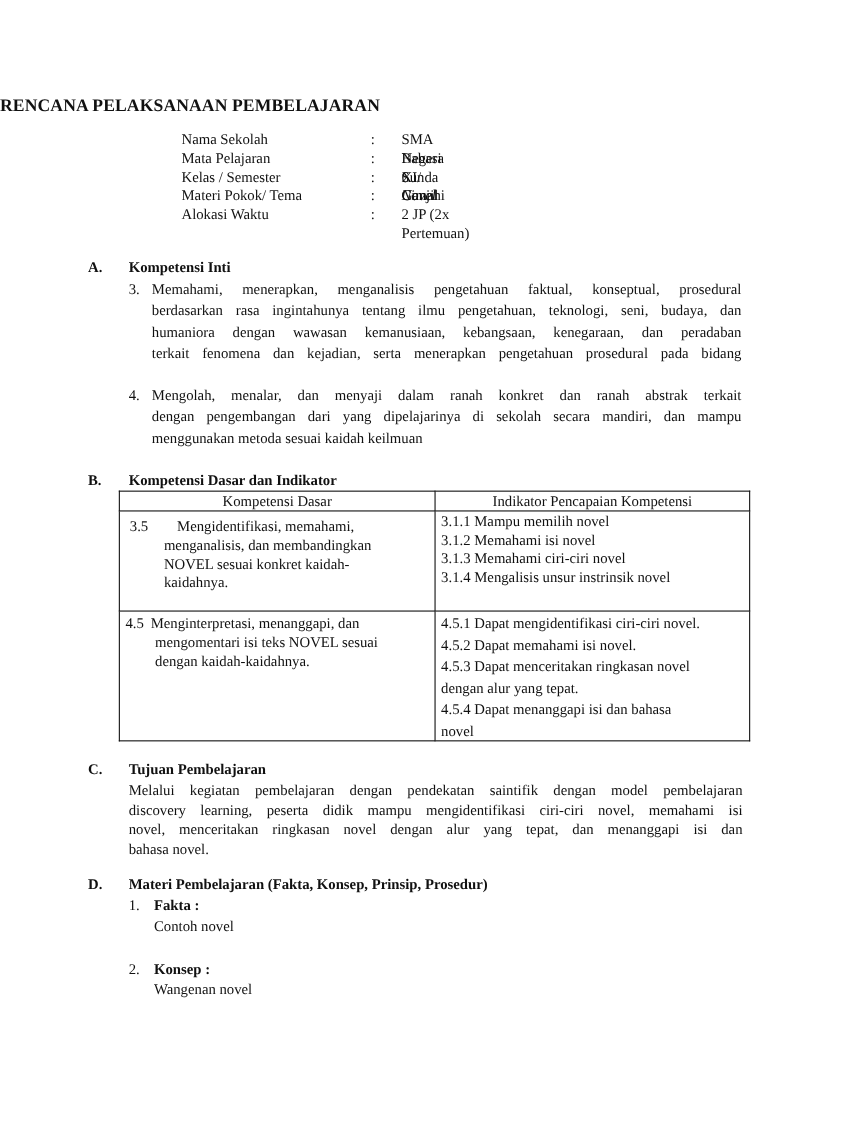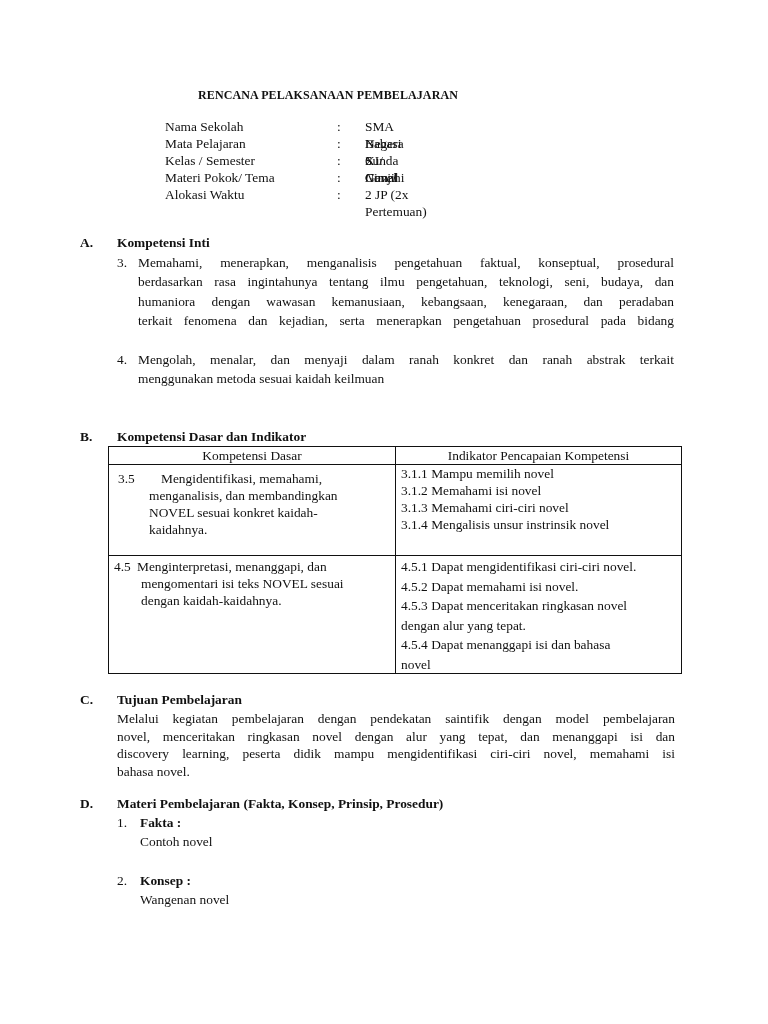--- a/index.html
+++ b/index.html
@@ -2,21 +2,21 @@
 <html><head>
 <meta charset="utf-8">
 <style>
   html, body { margin: 0; padding: 0; background: #ffffff; }
   body {
     width: 768px; height: 1024px; position: relative; overflow: hidden;
     font-family: "Liberation Serif", "DejaVu Serif", serif;
     color: #111111; font-size: 13.4px;
   }
   .abs { position: absolute; white-space: nowrap; }
-  .title { left: 0; width: 656px; top: 88px; text-align: center; font-weight: bold; font-size: 12px; letter-spacing: 0.1px; }
+  .title { left: 0; width: 656px; top: 88px; font-weight: bold; font-size: 16px; letter-spacing: 0.1px; }
   .meta-row { position: absolute; left: 165px; height: 17px; line-height: 17px; }
   .meta-label { position: absolute; left: 0; width: 170px; }
   .meta-colon { position: absolute; left: 172px; }
   .meta-value { position: absolute; left: 200px; }
   .italic { font-style: italic; }
   .sec-head { position: absolute; left: 80px; font-weight: bold; height: 18px; line-height: 18px; }
   .sec-letter { display: inline-block; width: 37px; }
   .para { position: absolute; line-height: 19.3px; text-align: justify; }
   .para-line { display: block; height: 19.3px; white-space: nowrap; text-align-last: justify; }
   .para-line.last { text-align-last: left; }
@@ -74,20 +74,21 @@
     <span class="para-line" style="margin-left:0;">Memahami, menerapkan, menganalisis pengetahuan faktual, konseptual, prosedural</span>
     <span class="para-line">berdasarkan rasa ingintahunya tentang ilmu pengetahuan, teknologi, seni, budaya, dan</span>
     <span class="para-line">humaniora dengan wawasan kemanusiaan, kebangsaan, kenegaraan, dan peradaban</span>
     <span class="para-line">terkait fenomena dan kejadian, serta menerapkan pengetahuan prosedural pada bidang</span>
   </div>
 </div>
 <div>
   <span class="num" style="left:117px; top:350px; line-height:19.3px;">4.</span>
   <div class="para" style="left:138px; top:350px; width:536px;">
     <span class="para-line">Mengolah, menalar, dan menyaji dalam ranah konkret dan ranah abstrak terkait</span>
+    <span class="para-line">dengan pengembangan dari yang dipelajarinya di sekolah secara mandiri, dan mampu</span>
     <span class="para-line last">menggunakan metoda sesuai kaidah keilmuan</span>
   </div>
 </div>
 
 <div class="sec-head" style="top:428px;">
   <span class="sec-letter">B.</span><span>Kompetensi Dasar dan Indikator</span>
 </div>
 
 <table class="kd">
   <tbody>
@@ -143,22 +144,22 @@
     </td>
   </tr>
 </tbody>
   </table>
 
 <div class="sec-head" style="top:691px;">
   <span class="sec-letter">C.</span><span>Tujuan Pembelajaran</span>
 </div>
 <div class="para" style="left:117px; top:710px; width:558px; line-height:17.5px;">
   <span class="para-line" style="height:17.5px;">Melalui kegiatan pembelajaran dengan pendekatan saintifik dengan model pembelajaran</span>
+  <span class="para-line" style="height:17.5px;">discovery learning, peserta didik mampu mengidentifikasi ciri-ciri novel, memahami isi</span>
   <span class="para-line" style="height:17.5px;">novel, menceritakan ringkasan novel dengan alur yang tepat, dan menanggapi isi dan</span>
-  <span class="para-line" style="height:17.5px;">discovery learning, peserta didik mampu mengidentifikasi ciri-ciri novel, memahami isi</span>
   <span class="para-line last" style="height:17.5px;">bahasa novel.</span>
 </div>
 
 <div class="sec-head" style="top:795px;">
   <span class="sec-letter">D.</span><span>Materi Pembelajaran (Fakta, Konsep, Prinsip, Prosedur)</span>
 </div>
 
 <div>
   <span class="abs" style="left:117px; top:815px;">1.</span>
   <span class="sub-head" style="left:140px; top:815px;">Fakta :</span>

